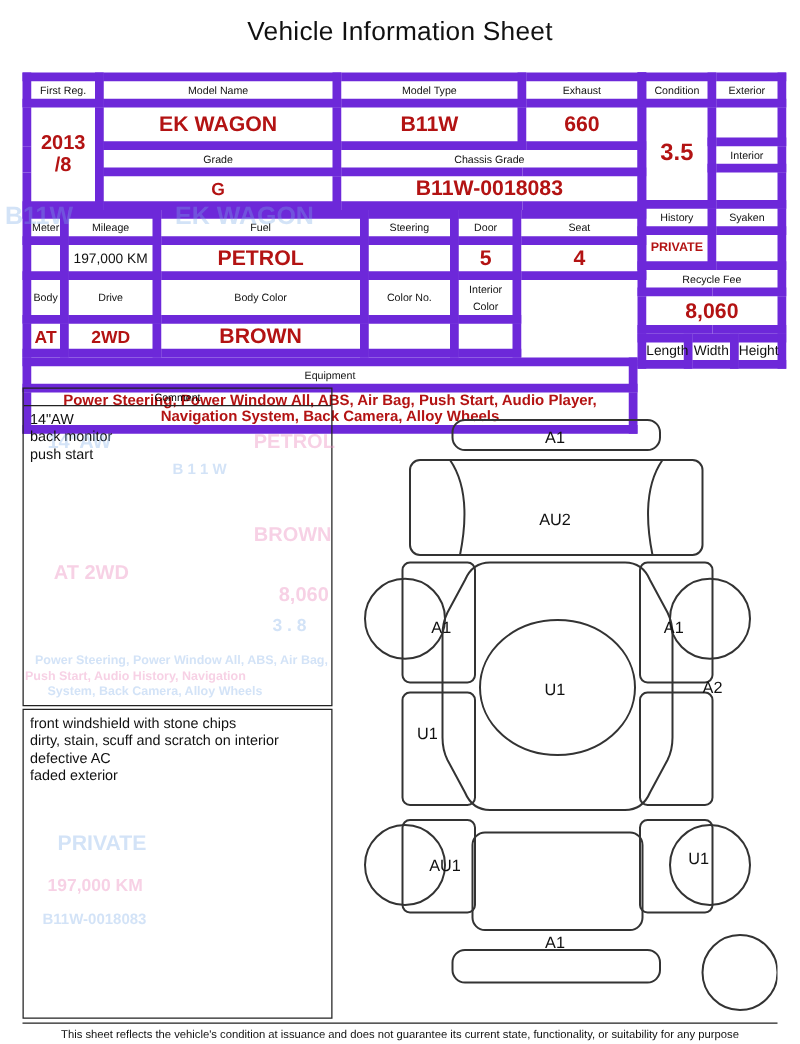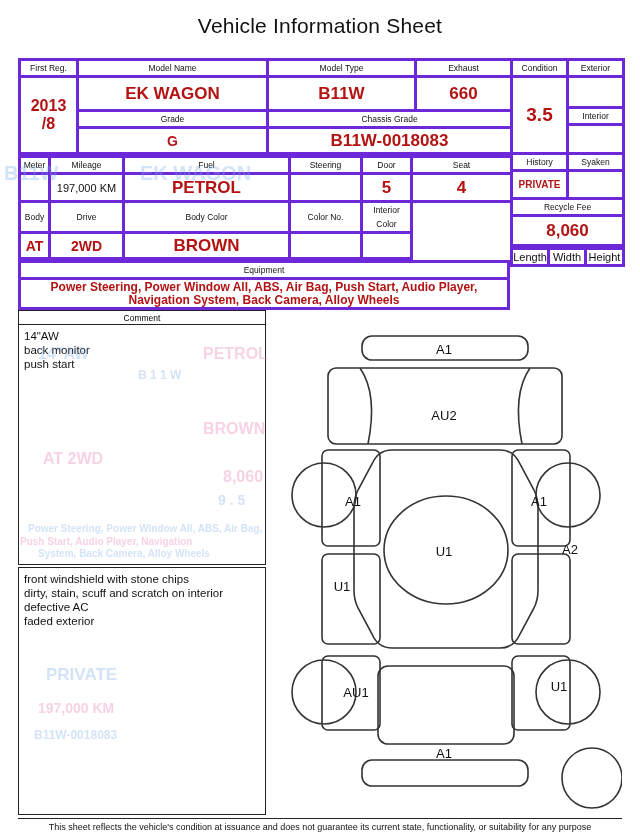--- a/index.html
+++ b/index.html
@@ -22,21 +22,21 @@
     letter-spacing: 0.2px;
     padding-top: 14px;
     padding-bottom: 10px;
     color: #111;
   }
   .tbl {
     border-collapse: collapse;
     table-layout: fixed;
   }
   .tbl td {
-    border: 3px solid #6d28d9;
+    border: 7px solid #6d28d9;
     padding: 0;
     text-align: center;
     vertical-align: middle;
   }
   .hdr {
     font-size: 8.5px;
     color: #111;
     height: 14px;
     line-height: 14px;
     font-weight: normal;
@@ -348,23 +348,23 @@
         </g>
       </svg>
     </div>
 
     <div class="wm wm-blue" style="left:20px; top:35px; font-size:16px;">14"AW</div>
     <div class="wm wm-pink" style="left:185px; top:35px; font-size:16px;">PETROL</div>
     <div class="wm wm-blue" style="left:120px; top:58px; font-size:12px;">B 1 1 W</div>
     <div class="wm wm-pink" style="left:185px; top:110px; font-size:16px;">BROWN</div>
     <div class="wm wm-pink" style="left:25px; top:140px; font-size:16px;">AT  2WD</div>
     <div class="wm wm-pink" style="left:205px; top:158px; font-size:16px;">8,060</div>
-    <div class="wm wm-blue" style="left:200px; top:182px; font-size:14px;">9 . 5</div>
+    <div class="wm wm-blue" style="left:200px; top:182px; font-size:14px;">3 . 8</div>
     <div class="wm wm-blue" style="left:10px; top:213px; font-size:10px;">Power Steering, Power Window  All, ABS, Air Bag,</div>
-    <div class="wm wm-pink" style="left:2px; top:226px; font-size:10px;">Push Start, Audio Player, Navigation</div>
+    <div class="wm wm-pink" style="left:2px; top:226px; font-size:10px;">Push Start, Audio History, Navigation</div>
     <div class="wm wm-blue" style="left:20px; top:238px; font-size:10px;">System, Back Camera, Alloy Wheels</div>
     <div class="wm wm-blue" style="left:28px; top:355px; font-size:17px;">PRIVATE</div>
     <div class="wm wm-pink" style="left:20px; top:390px; font-size:14px;">197,000 KM</div>
     <div class="wm wm-blue" style="left:16px; top:418px; font-size:12px;">B11W-0018083</div>
   </div>
 
   <div class="wm wm-blue" style="left:140px; top:162px; font-size:20px;">EK WAGON</div>
   <div class="wm wm-blue" style="left:4px; top:162px; font-size:20px;">B11W</div>
 
   <div class="footer">This sheet reflects the vehicle's condition at issuance and does not guarantee its current state, functionality, or suitability for any purpose</div>

